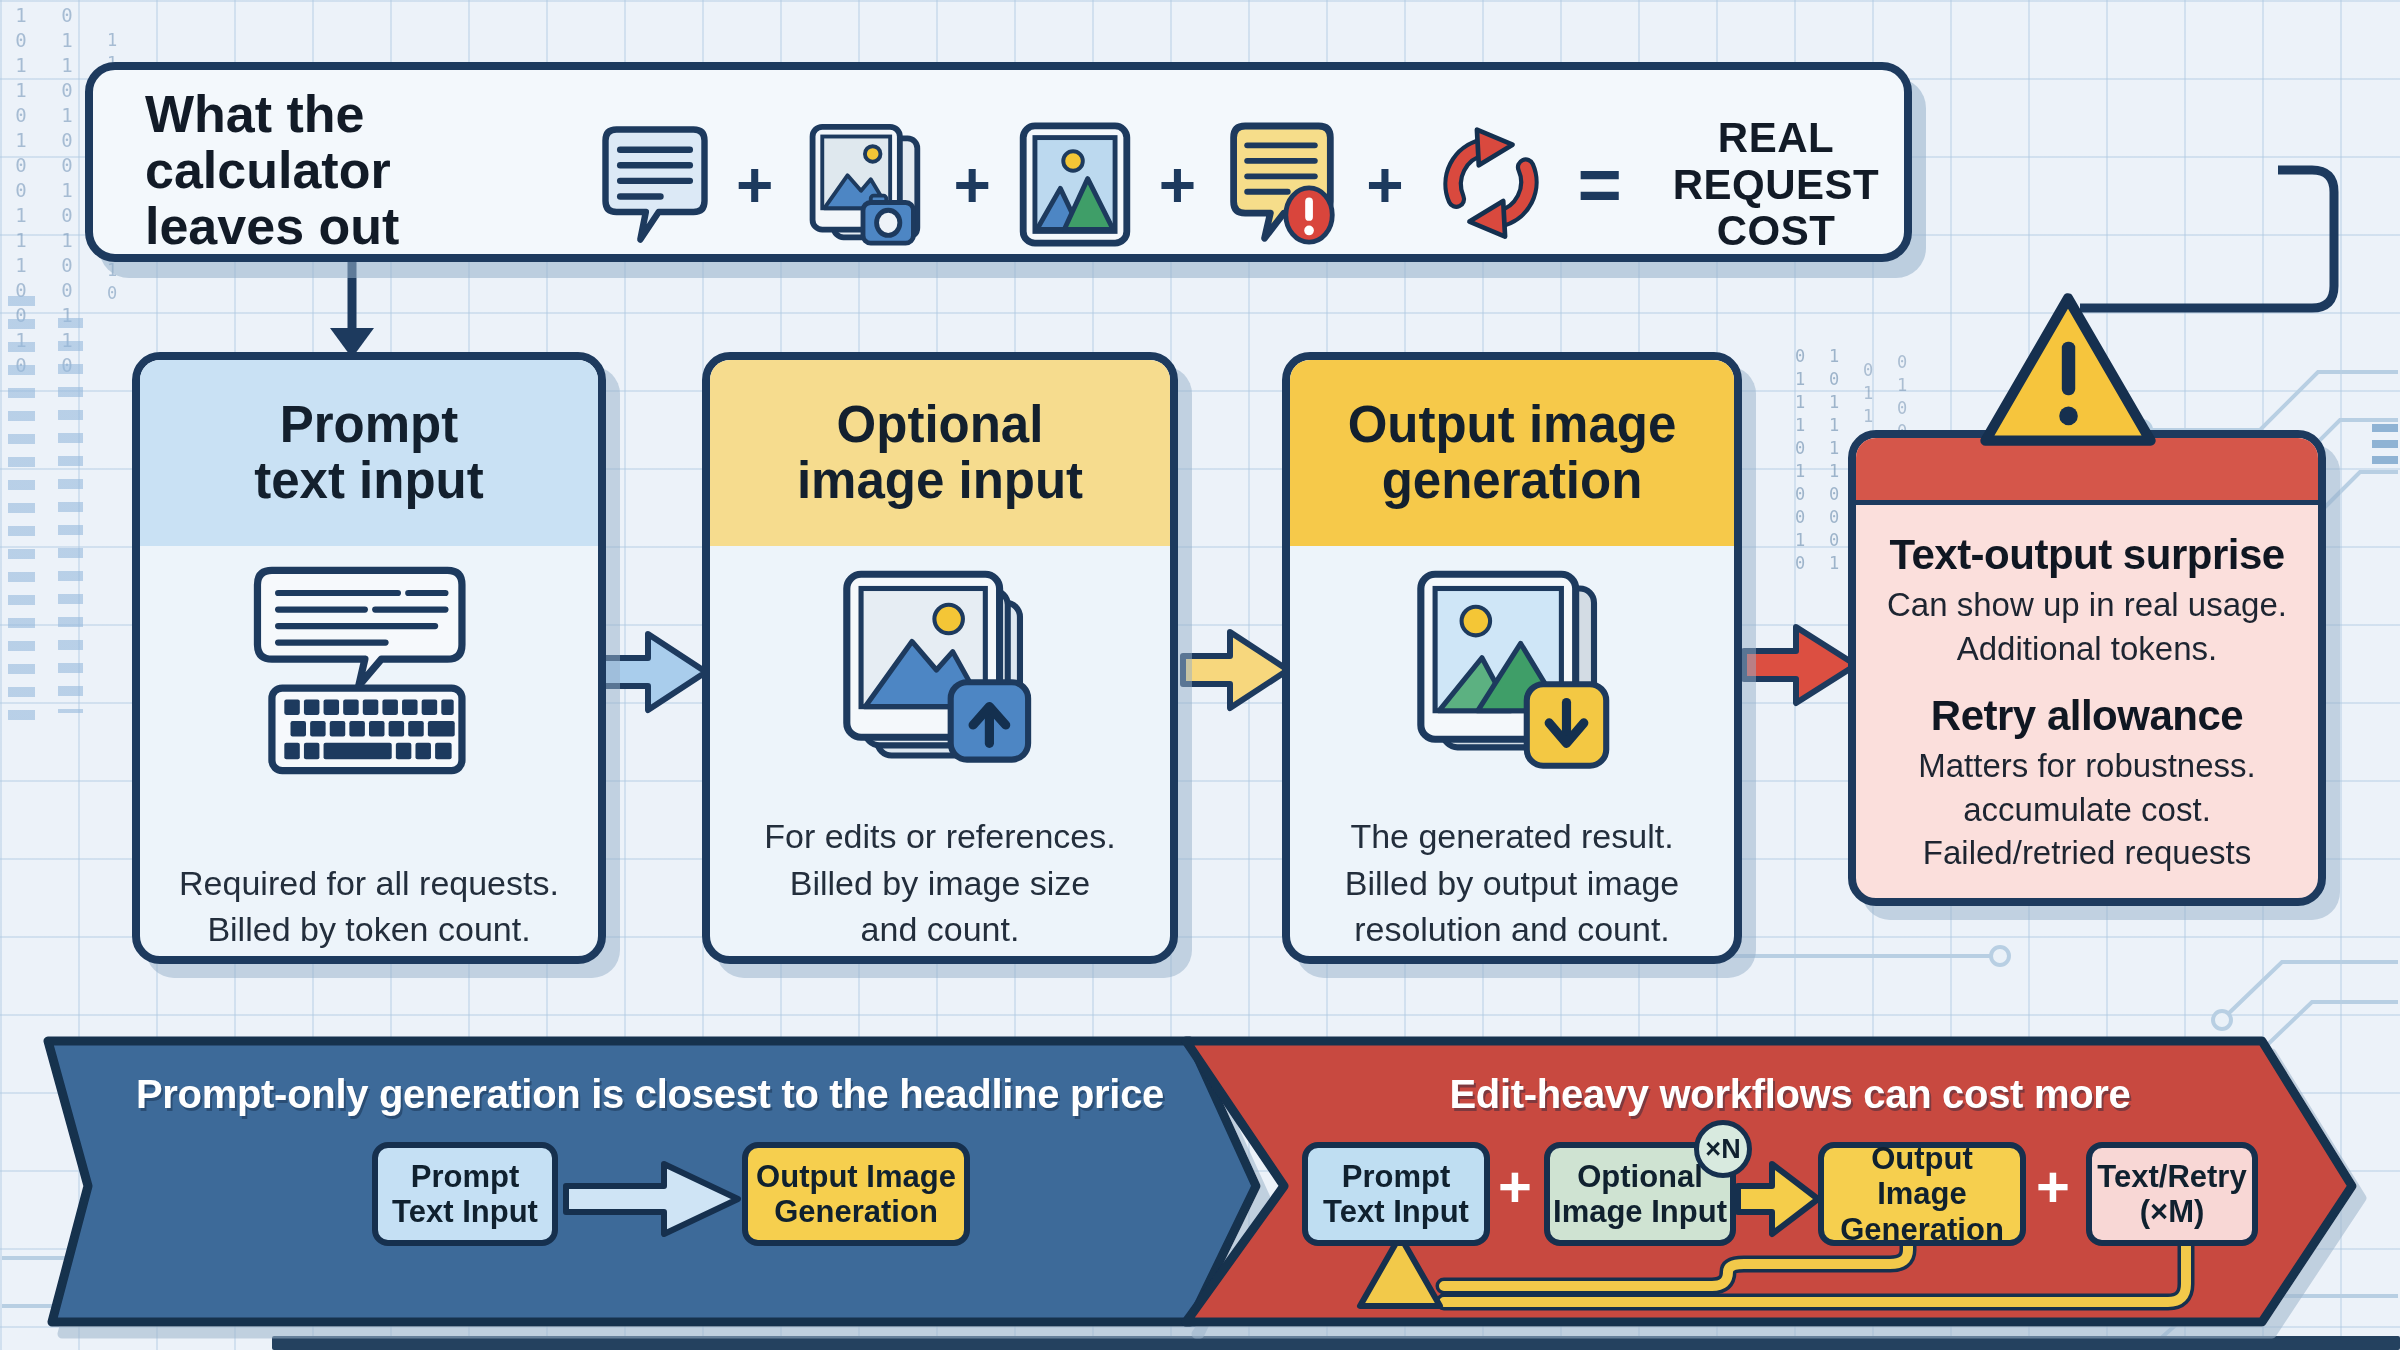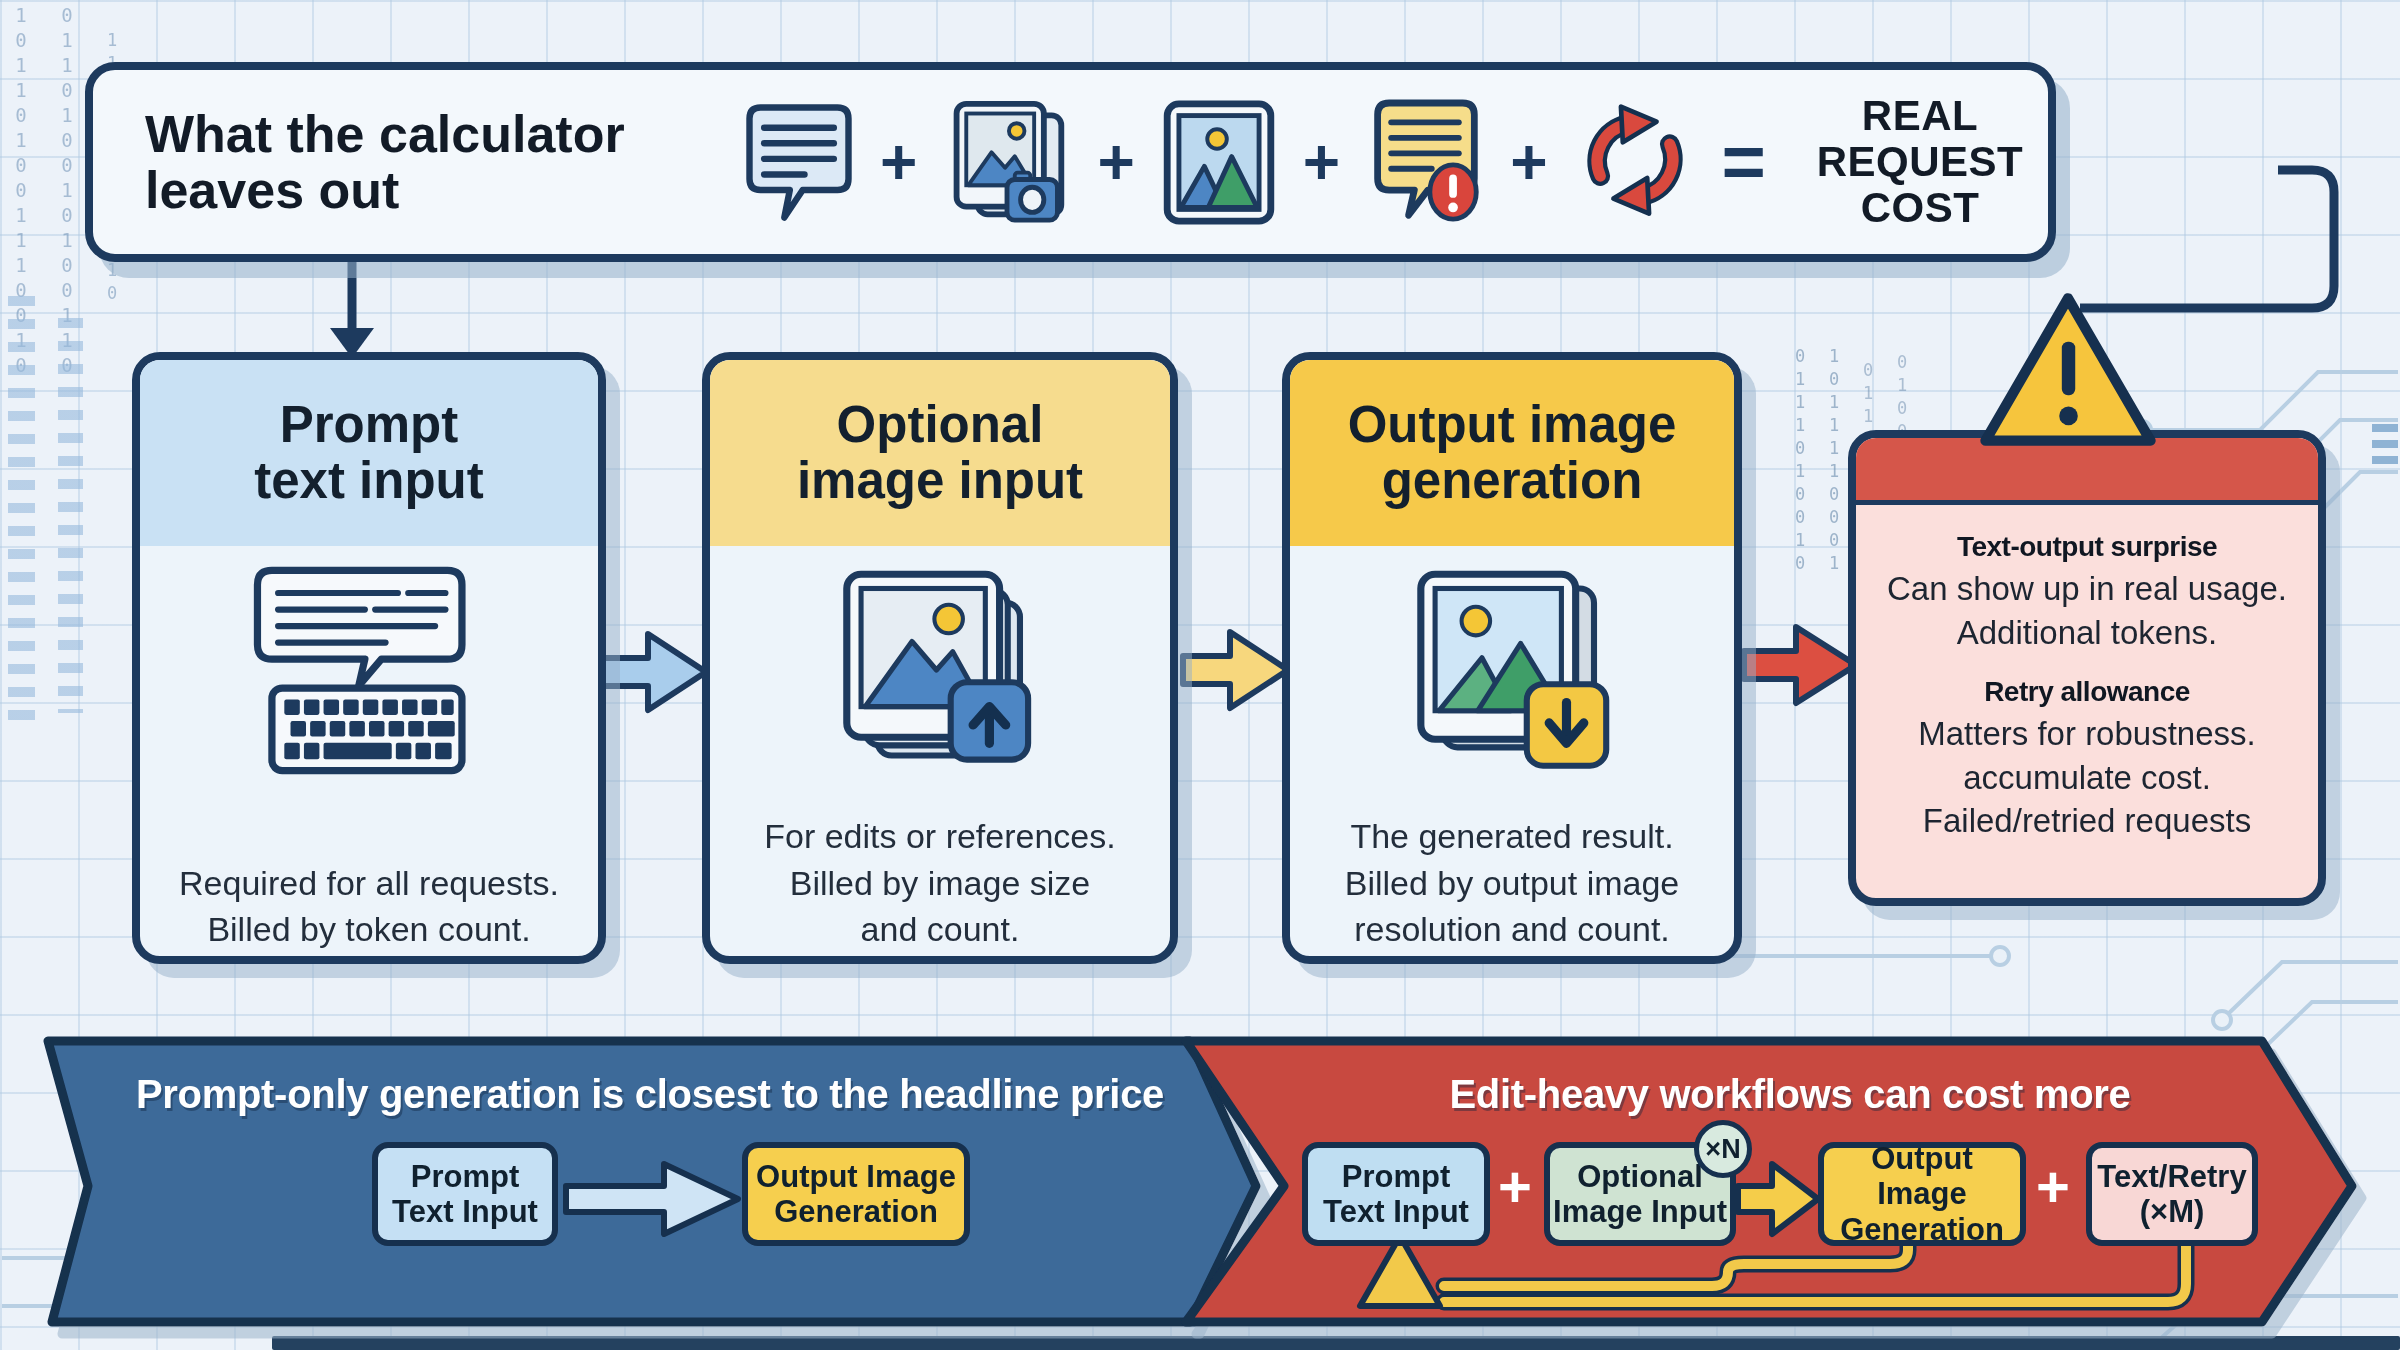--- a/index.html
+++ b/index.html
@@ -13,43 +13,43 @@
     background-size:78px 78px;
   }
   .abs{position:absolute;}
   
   .decor{position:absolute;inset:0;z-index:0;}
   .bincol{writing-mode:vertical-rl;text-orientation:upright;
     font-family:"DejaVu Sans Mono",monospace;letter-spacing:3px;
     color:rgba(110,143,180,.55);user-select:none;}
   .bars{background:repeating-linear-gradient(180deg, rgba(150,185,220,.6) 0 10px, transparent 10px 23px);}
   
-  .top-banner{left:85px;top:62px;width:1971px;height:200px;background:#f3f8fc;
-    border:8px solid #1d3a5e;border-radius:30px;z-index:2;display:flex;align-items:center;
+  .top-banner{left:85px;top:62px;width:1827px;height:200px;background:#f3f8fc;
+    border:8px solid #1d3a5e;border-radius:30px;z-index:2;display:flex;align-items:flex-end;
     box-shadow:14px 16px 0 rgba(150,176,202,.55);box-sizing:border-box;}
   .tb-title{margin-left:52px;width:590px;font-size:52px;line-height:1.08;font-weight:800;color:#121b27;}
   .tb-row{display:flex;align-items:center;gap:26px;margin-left:48px;}
   .op{font-size:64px;font-weight:800;color:#1d3a5e;line-height:1;}
   .op.eq{font-size:76px;}
   .tb-result{width:256px;text-align:center;font-size:42px;line-height:1.1;font-weight:800;color:#121b27;letter-spacing:.5px;}
   
   .card{top:352px;height:612px;border:8px solid #1d3a5e;border-radius:28px;background:#edf4fa;
     box-shadow:14px 14px 0 rgba(150,176,202,.5);z-index:2;box-sizing:border-box;overflow:hidden;}
   .card-header{height:186px;display:flex;align-items:center;justify-content:center;text-align:center;
     font-size:51px;line-height:1.1;font-weight:800;color:#13202e;}
   .card-body{position:relative;height:418px;}
   .card-icon{position:absolute;top:16px;left:50%;transform:translateX(-50%);}
   .card-caption{position:absolute;bottom:12px;width:100%;text-align:center;
     font-size:34px;line-height:1.36;color:#232e3c;}
   
   .warning-card{left:1848px;top:430px;width:478px;height:476px;border:8px solid #1d3a5e;border-radius:28px;
     background:#fbdfdc;box-shadow:14px 14px 0 rgba(150,176,202,.5);z-index:2;box-sizing:border-box;overflow:hidden;}
   .warning-strip{height:62px;background:#d5564a;border-bottom:5px solid #1d3a5e;}
   .warning-content{text-align:center;padding-top:18px;}
-  .warning-h{font-size:28px;font-weight:800;color:#101722;letter-spacing:-.5px;margin:8px 0 4px;}
+  .warning-h{font-size:42px;font-weight:800;color:#101722;letter-spacing:-.5px;margin:8px 0 4px;}
   .warning-p{font-size:33px;line-height:1.32;color:#1d2531;}
   .warning-tri{left:1973px;top:288px;z-index:3;}
   
   .banner-title{z-index:2;text-align:center;font-weight:700;color:#ffffff;font-size:40px;
     text-shadow:2px 3px 0 rgba(15,35,60,.4);letter-spacing:-.3px;}
   .step{position:absolute;top:1142px;height:104px;border:6px solid #16304e;border-radius:16px;
     display:flex;flex-direction:column;justify-content:center;align-items:center;
     font-weight:700;font-size:31px;line-height:1.14;color:#10212f;box-sizing:border-box;z-index:2;text-align:center;}
   .step-plus{position:absolute;top:1158px;font-size:58px;font-weight:800;color:#ffffff;z-index:2;line-height:1;}
   .badge{position:absolute;right:-22px;top:-28px;width:58px;height:58px;border-radius:50%;

